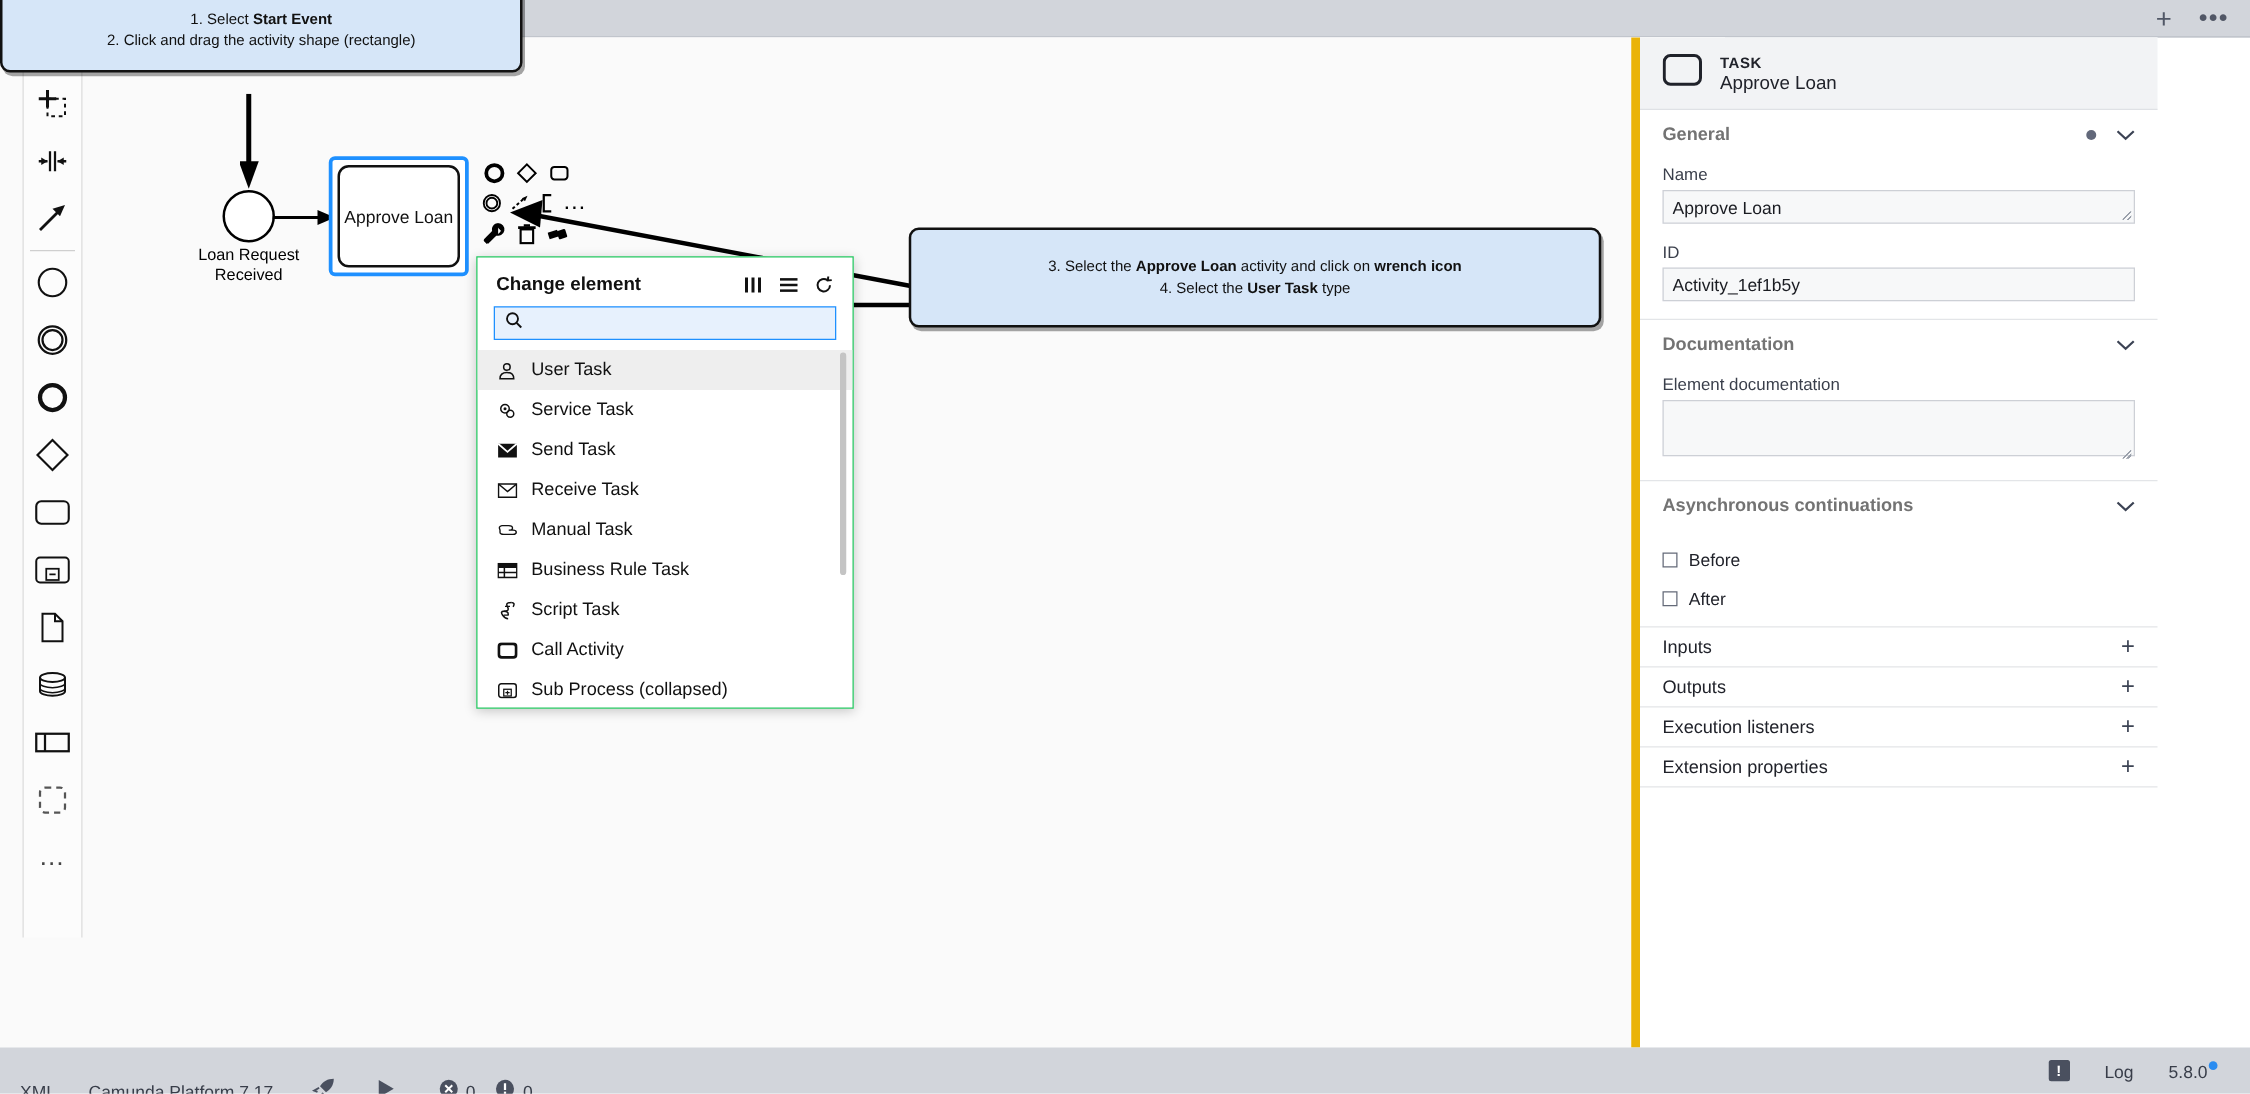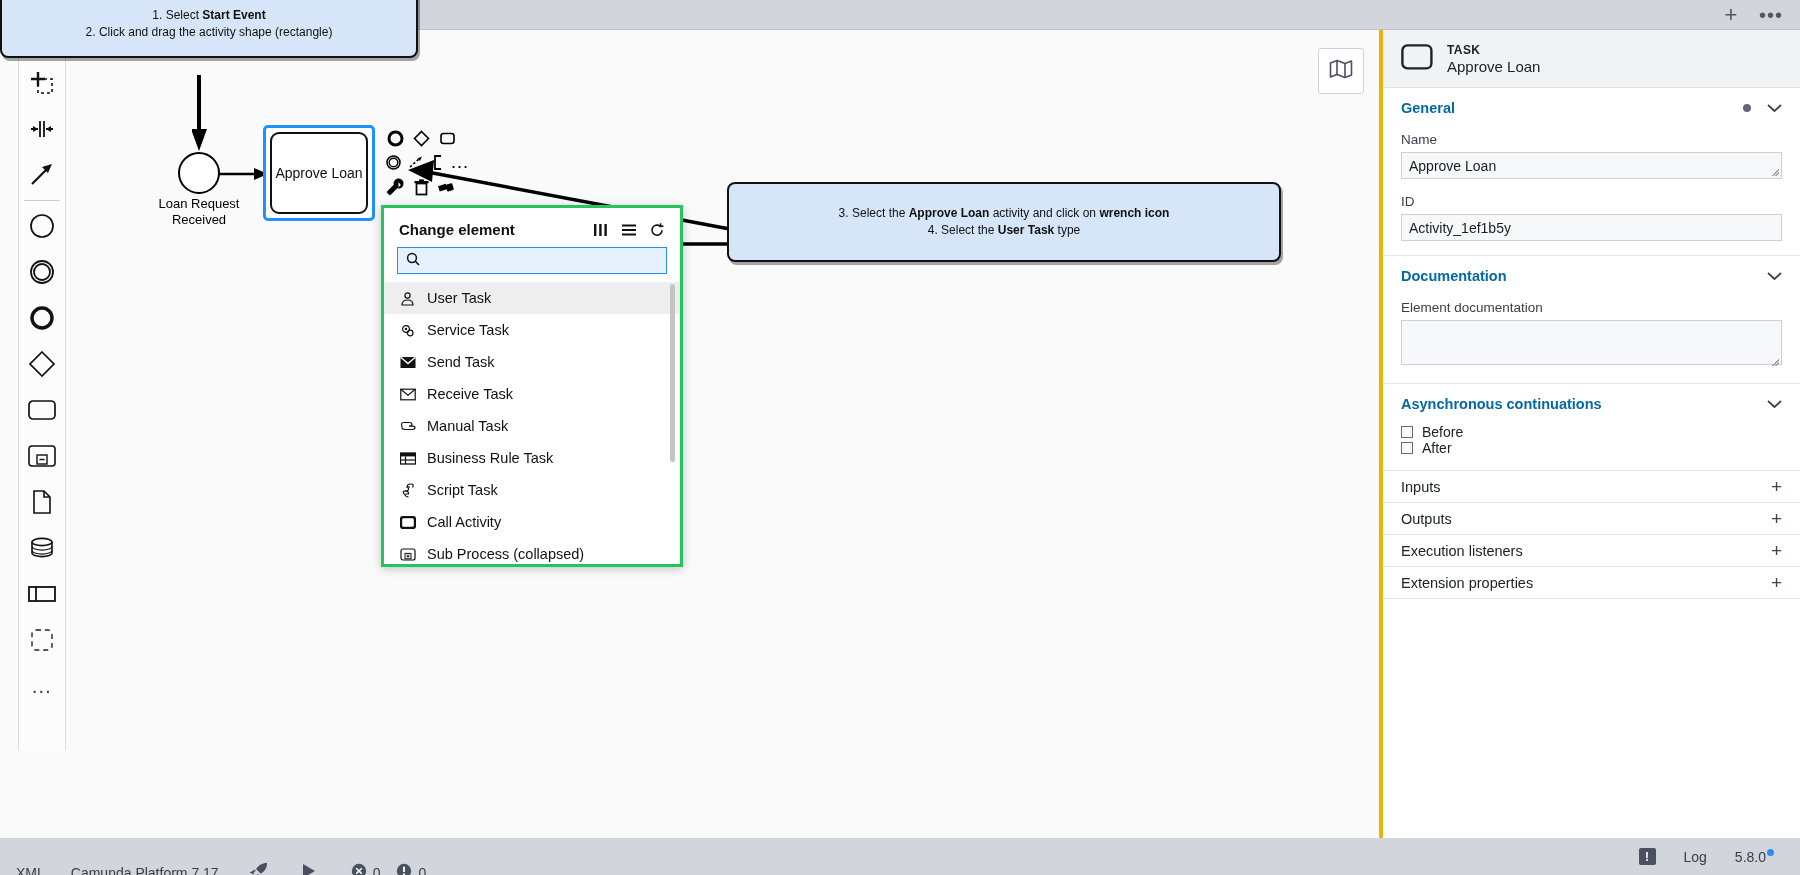--- a/index.html
+++ b/index.html
@@ -78,21 +78,21 @@
     justify-content: center; color: #111;
   }
   #callout1 { left: 0px; top: -10px; width: 418px; height: 68px; padding: 4px 10px; }
   #callout2 { left: 727px; top: 182px; width: 554px; height: 80px; padding: 20px 14px; }
   .callout-line { font-size: 12px; line-height: 1.45; white-space: nowrap; }
   .callout-line b { font-weight: bold; }
 
   
   .popup {
     position: absolute; left: 381px; top: 205px; width: 302px; height: 362px;
-    background: #fff; border: 3px solid #22c55e;
+    background: #fff; border: 1px solid #22c55e;
     box-shadow: 0 2px 9px rgba(0,0,0,.22);
   }
   .popup-head {
     display: flex; align-items: center; justify-content: space-between;
     padding: 13px 15px 7px 15px;
   }
   .popup-title { font-size: 15px; font-weight: bold; color: #111; }
   .popup-icons { display: flex; gap: 13px; align-items: center; color: #111; }
   .popup-icons span { cursor: pointer; display: flex; align-items: center; }
   .search-wrap { padding: 2px 13px 8px 13px; }
@@ -118,36 +118,36 @@
 
   
   .minimap-btn {
     position: absolute; left: 1318px; top: 48px; width: 46px; height: 46px;
     border: 1px solid #cfd2d8; border-radius: 3px; background: #fff;
     display: flex; align-items: center; justify-content: center; cursor: pointer;
   }
 
   
   .props {
-    position: absolute; top: 30px; left: 1379px; width: 421px; height: 808px;
-    background: #fff; border-left: 4px solid #eab308;
+    position: absolute; top: 30px; left: 1305px; width: 421px; height: 808px;
+    background: #fff; border-left: 7px solid #eab308;
   }
   .props-header {
     display: flex; align-items: center; gap: 14px; height: 58px;
     padding: 0 18px; background: #f2f3f5; border-bottom: 1px solid #dfe1e5;
   }
   .props-header-txt { display: flex; flex-direction: column; justify-content: center; }
   .props-type { font-size: 12px; font-weight: bold; color: #20222a; letter-spacing: .4px; }
   .props-name { font-size: 15px; color: #20222a; margin-top: 1px; }
   .group { border-bottom: 1px solid #e3e5e8; padding: 0 18px 14px 18px; }
   .group-head {
     display: flex; align-items: center; justify-content: space-between;
     height: 40px; cursor: pointer;
   }
-  .group-title { font-size: 14.5px; font-weight: bold; color: #0369a1; }
+  .group-title { font-size: 14.5px; font-weight: bold; color: #737373; }
   .group-right { display: flex; align-items: center; gap: 16px; }
   .dot { width: 8px; height: 8px; border-radius: 50%; background: #62687a; }
   .chev { color: #3c4354; display: flex; }
   .field-label { font-size: 13.5px; color: #3a3f4b; margin: 4px 0 5px 0; }
   .field-input {
     width: 100%; height: 27px; border: 1px solid #cdd0d6; background: #f7f8f9;
     font-family: "Liberation Sans", sans-serif; font-size: 14px; color: #1a1c22;
     padding: 0 7px; outline: none;
   }
   .field-textarea {
@@ -156,21 +156,21 @@
     padding: 5px 7px; outline: none; resize: none;
   }
   .resize-grip { position: relative; }
   .resize-grip::after {
     content: ""; position: absolute; right: 3px; bottom: 3px; width: 7px; height: 7px;
     background:
       linear-gradient(135deg, transparent 45%, #9aa0ab 45%, #9aa0ab 58%, transparent 58%),
       linear-gradient(135deg, transparent 70%, #9aa0ab 70%, #9aa0ab 83%, transparent 83%);
     pointer-events: none;
   }
-  .cbrow { display: flex; align-items: center; gap: 9px; margin-top: 0; }
+  .cbrow { display: flex; align-items: center; gap: 9px; margin-top: 15px; }
   .cbox { width: 12px; height: 12px; border: 1px solid #646a78; background: #fff; cursor: pointer; }
   .cblabel { font-size: 14px; color: #20222a; }
   .row-group {
     display: flex; align-items: center; justify-content: space-between;
     height: 32px; padding: 0 18px; border-bottom: 1px solid #e3e5e8;
     font-size: 14.5px; color: #20222a; cursor: pointer;
   }
   .plus-btn { font-size: 19px; color: #3c4354; font-weight: 300; line-height: 1; cursor: pointer; }
 
   

